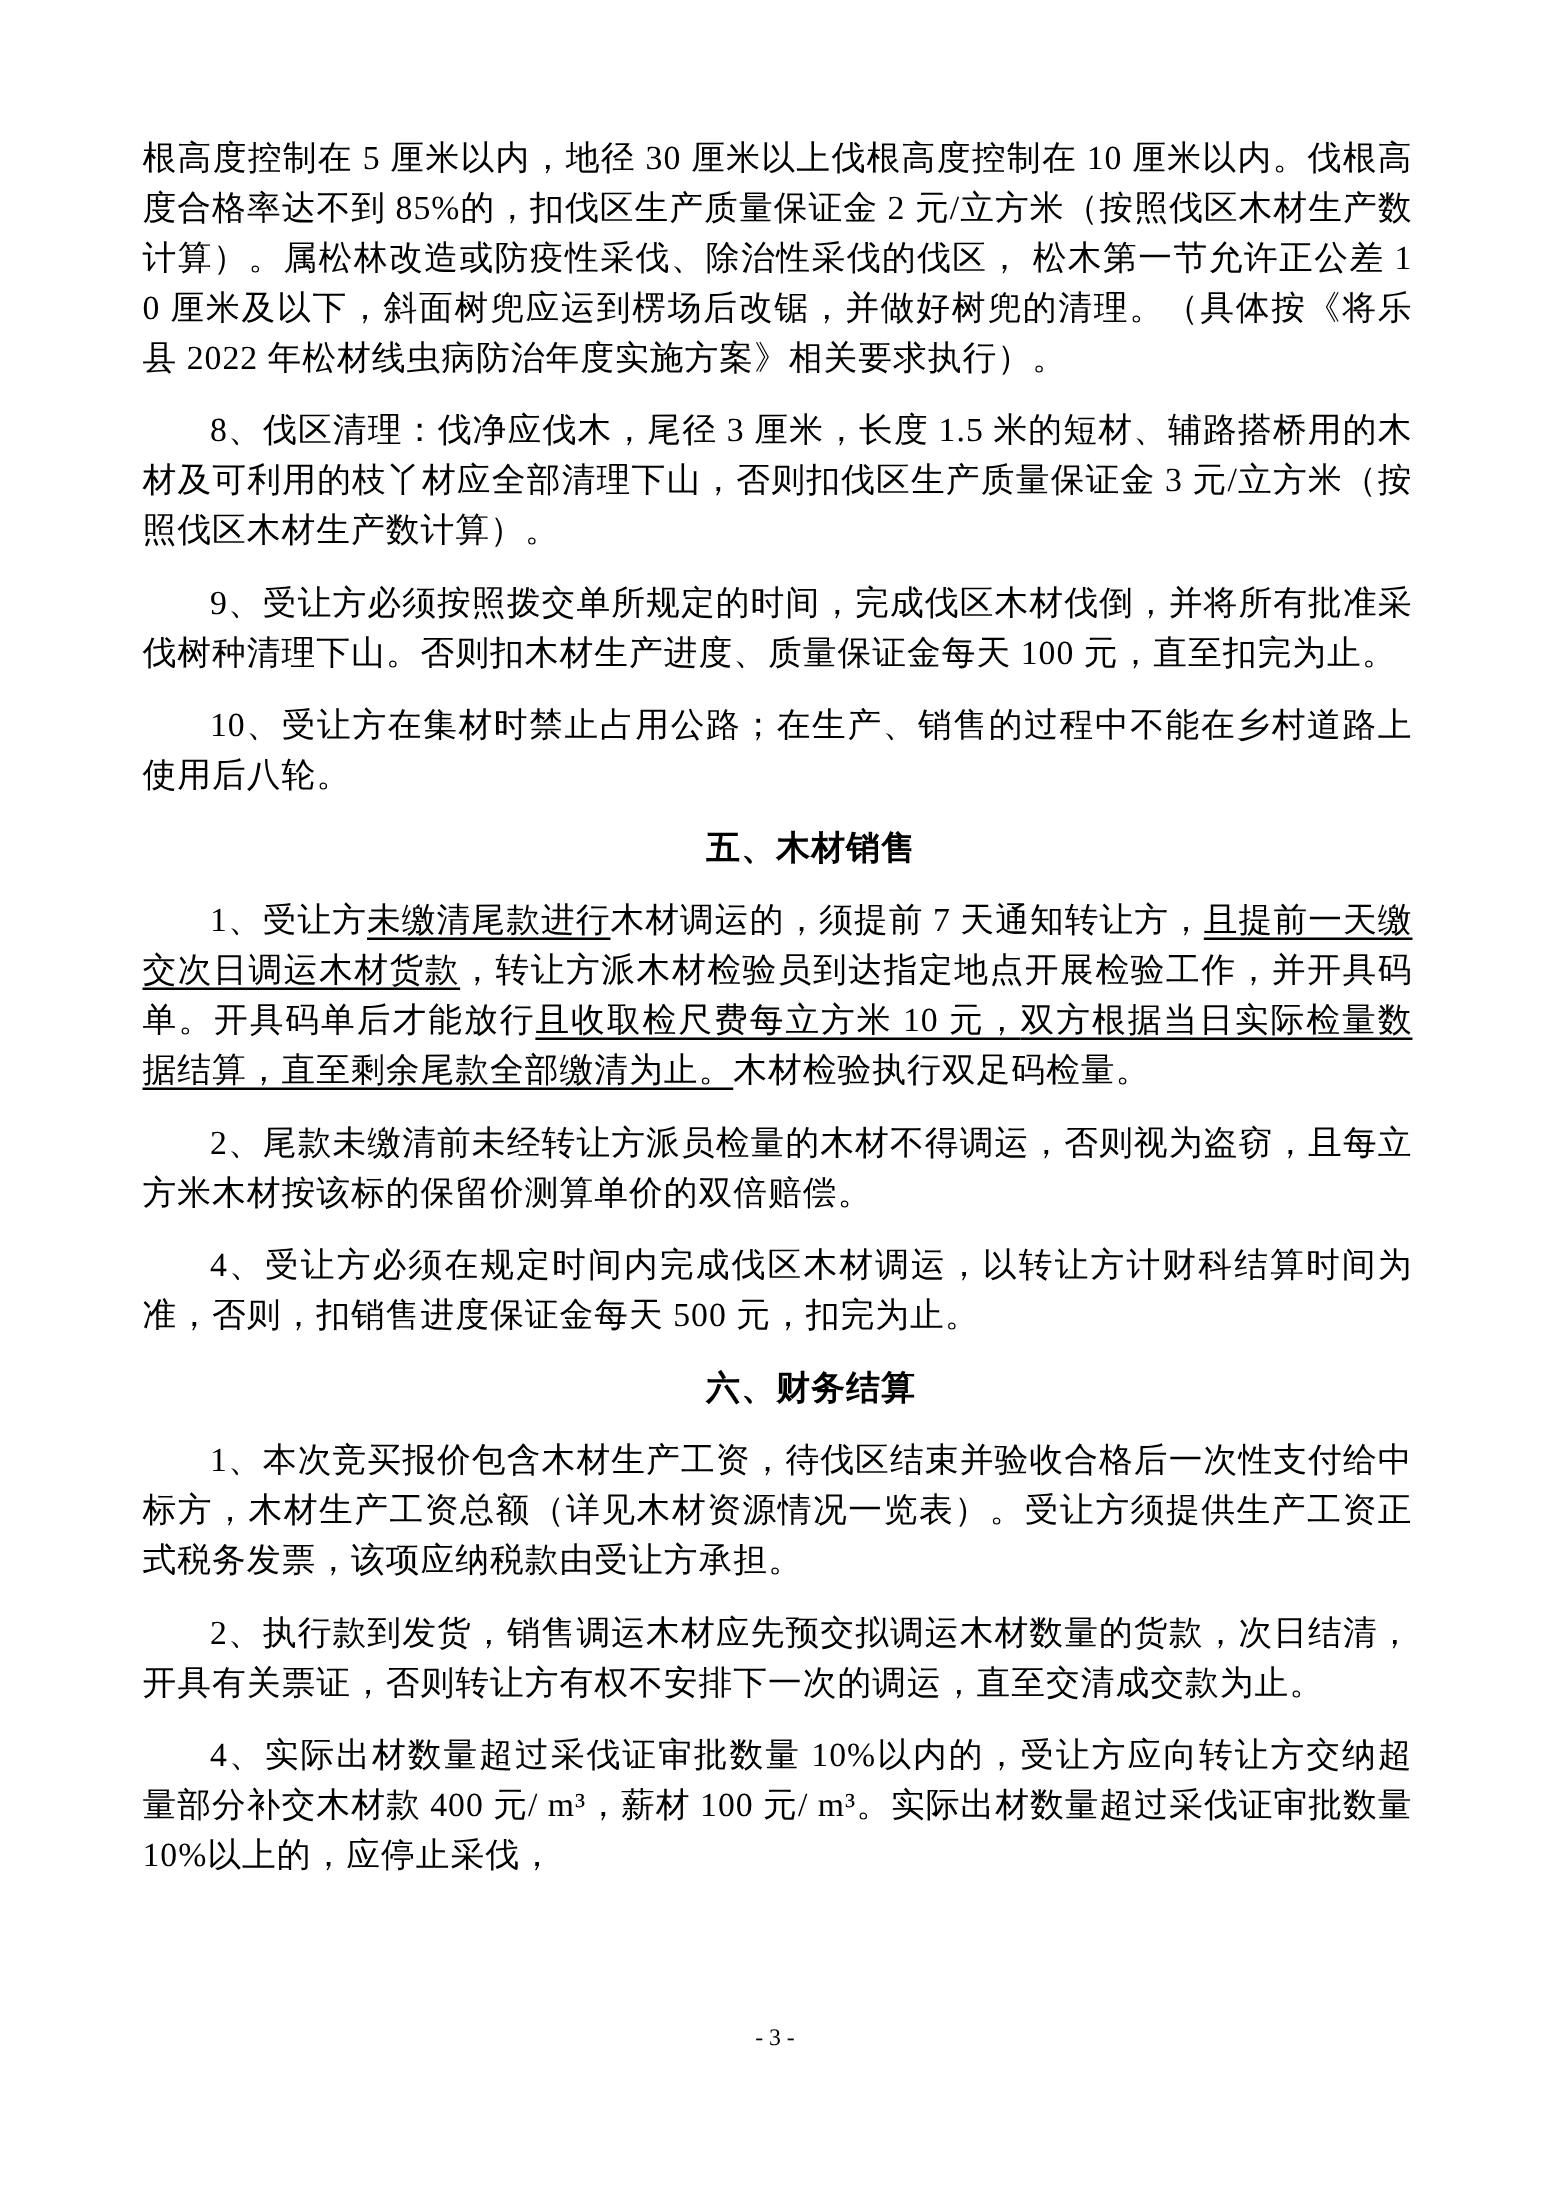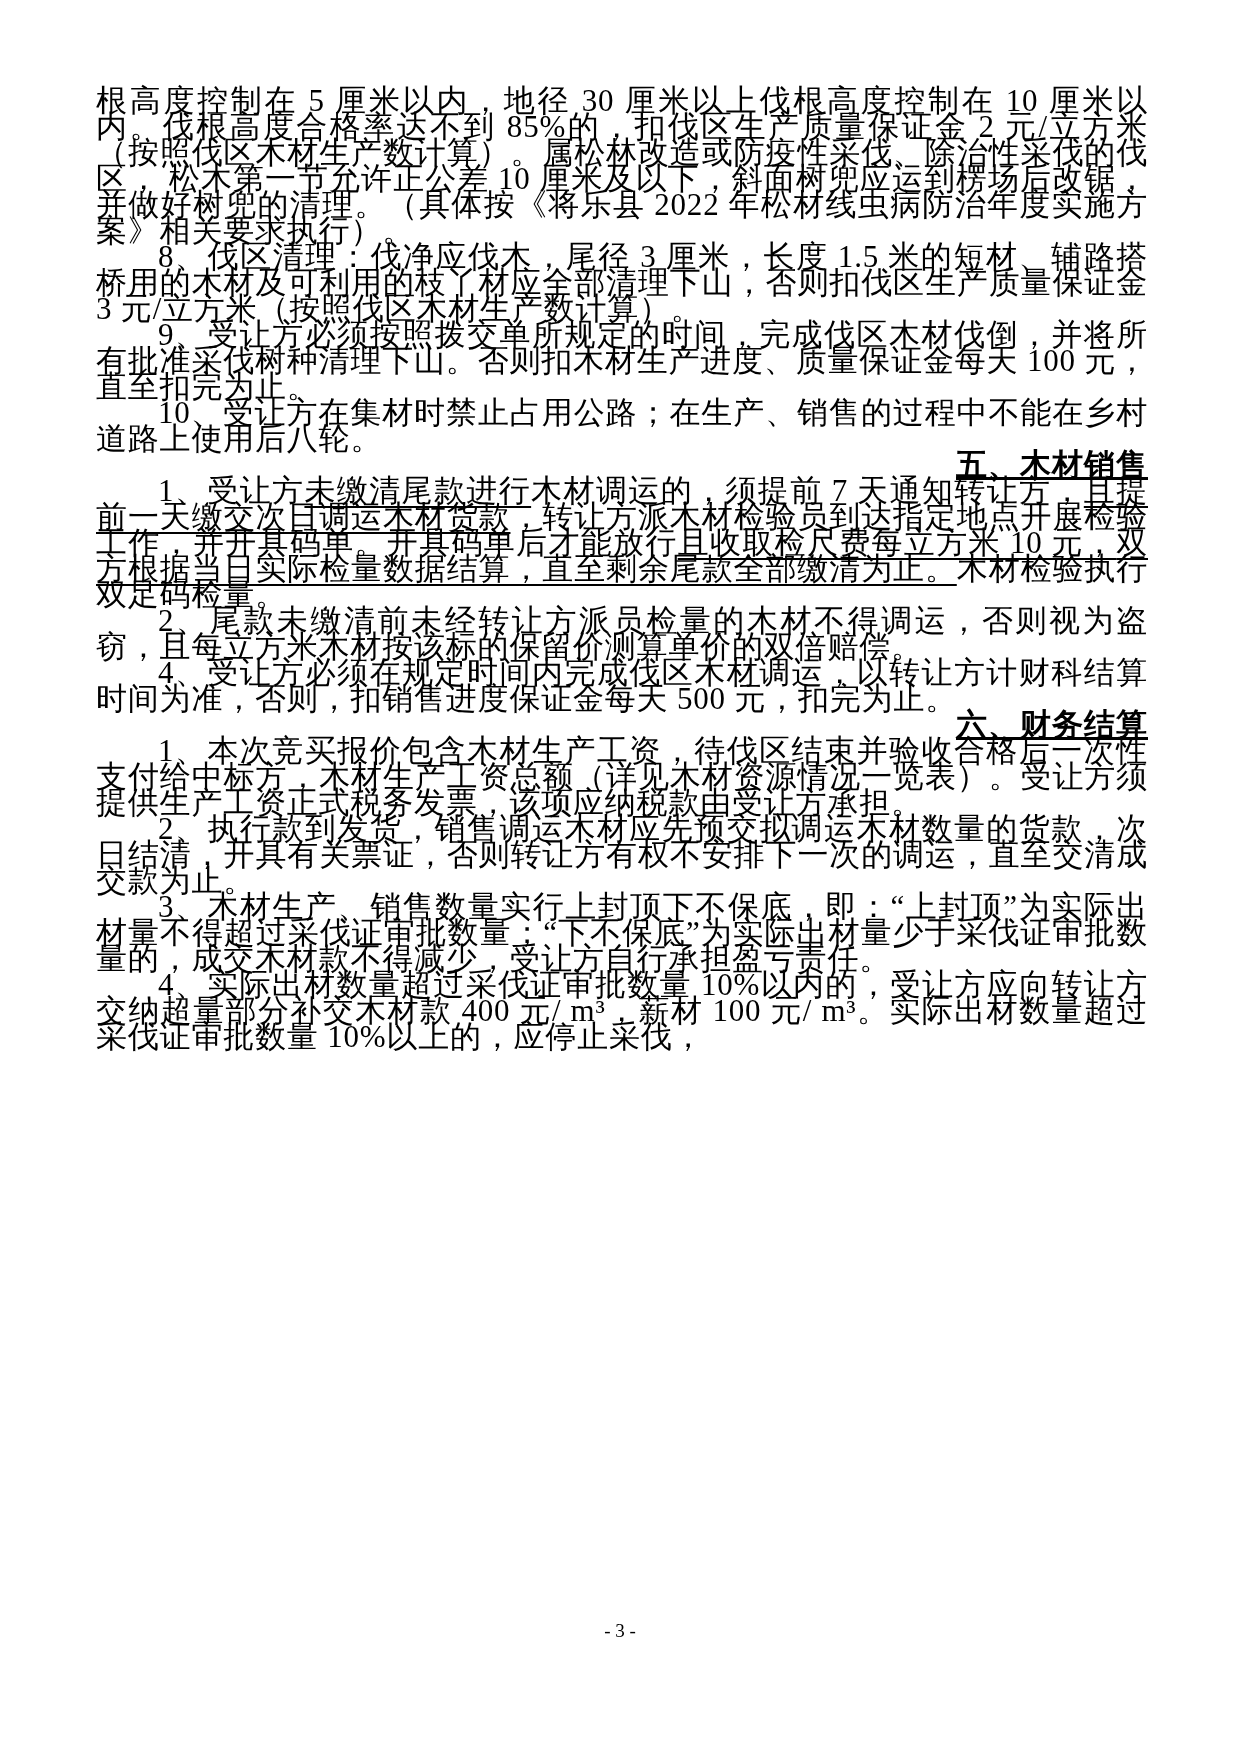--- a/index.html
+++ b/index.html
@@ -16,37 +16,36 @@
     font-family: "Liberation Serif", "DejaVu Serif", serif;
     overflow: hidden;
   }
   .content {
     position: absolute;
     left: 96px;
     top: 88px;
     width: 1052px;
   }
   .content p {
-    margin: 0;
-    font-size: 31px;
-    line-height: 26px;
+    margin: 18px;
+    font-size: 27px;
+    line-height: 40px;
     text-align: justify;
     letter-spacing: 0.8px;
     word-break: break-all;
   }
   .content p.indent {
     text-indent: 2em;
   }
   .content p.heading {
     font-family: "Liberation Sans", "DejaVu Sans", sans-serif;
     font-weight: bold;
     text-indent: 2em;
-    text-align: right;
+    text-align: center;
     letter-spacing: 1px;
-    text-decoration: underline;
   }
   .u {
     text-decoration: underline;
     text-decoration-thickness: 1.5px;
     text-underline-offset: 5px;
   }
   .footer {
     position: absolute;
     left: 0;
     top: 1620px;
@@ -82,21 +81,20 @@
 
 
     <p class="indent">4、受让方必须在规定时间内完成伐区木材调运，以转让方计财科结算时间为准，否则，扣销售进度保证金每天 500 元，扣完为止。</p>
 
     <p class="heading">六、财务结算</p>
 
     <p class="indent">1、本次竞买报价包含木材生产工资，待伐区结束并验收合格后一次性支付给中标方，木材生产工资总额（详见木材资源情况一览表）。受让方须提供生产工资正式税务发票，该项应纳税款由受让方承担。</p>
 
     <p class="indent">2、执行款到发货，销售调运木材应先预交拟调运木材数量的货款，次日结清，开具有关票证，否则转让方有权不安排下一次的调运，直至交清成交款为止。</p>
 
-    <p class="indent">3、木材生产、销售数量实行上封顶下不保底，即：“上封顶”为实际出材量不得超过采伐证审批数量；“下不保底”为实际出材量少于采伐证审批数量的，成交木材款不得减少，受让方自行承担盈亏责任。</p>
 
     <p class="indent">4、实际出材数量超过采伐证审批数量 10%以内的，受让方应向转让方交纳超量部分补交木材款 400 元/ m³，薪材 100 元/ m³。实际出材数量超过采伐证审批数量 10%以上的，应停止采伐，</p>
 
   </div>
 
   <div class="footer">
     <span>- 3 -</span>
   </div>
 </div>
 

